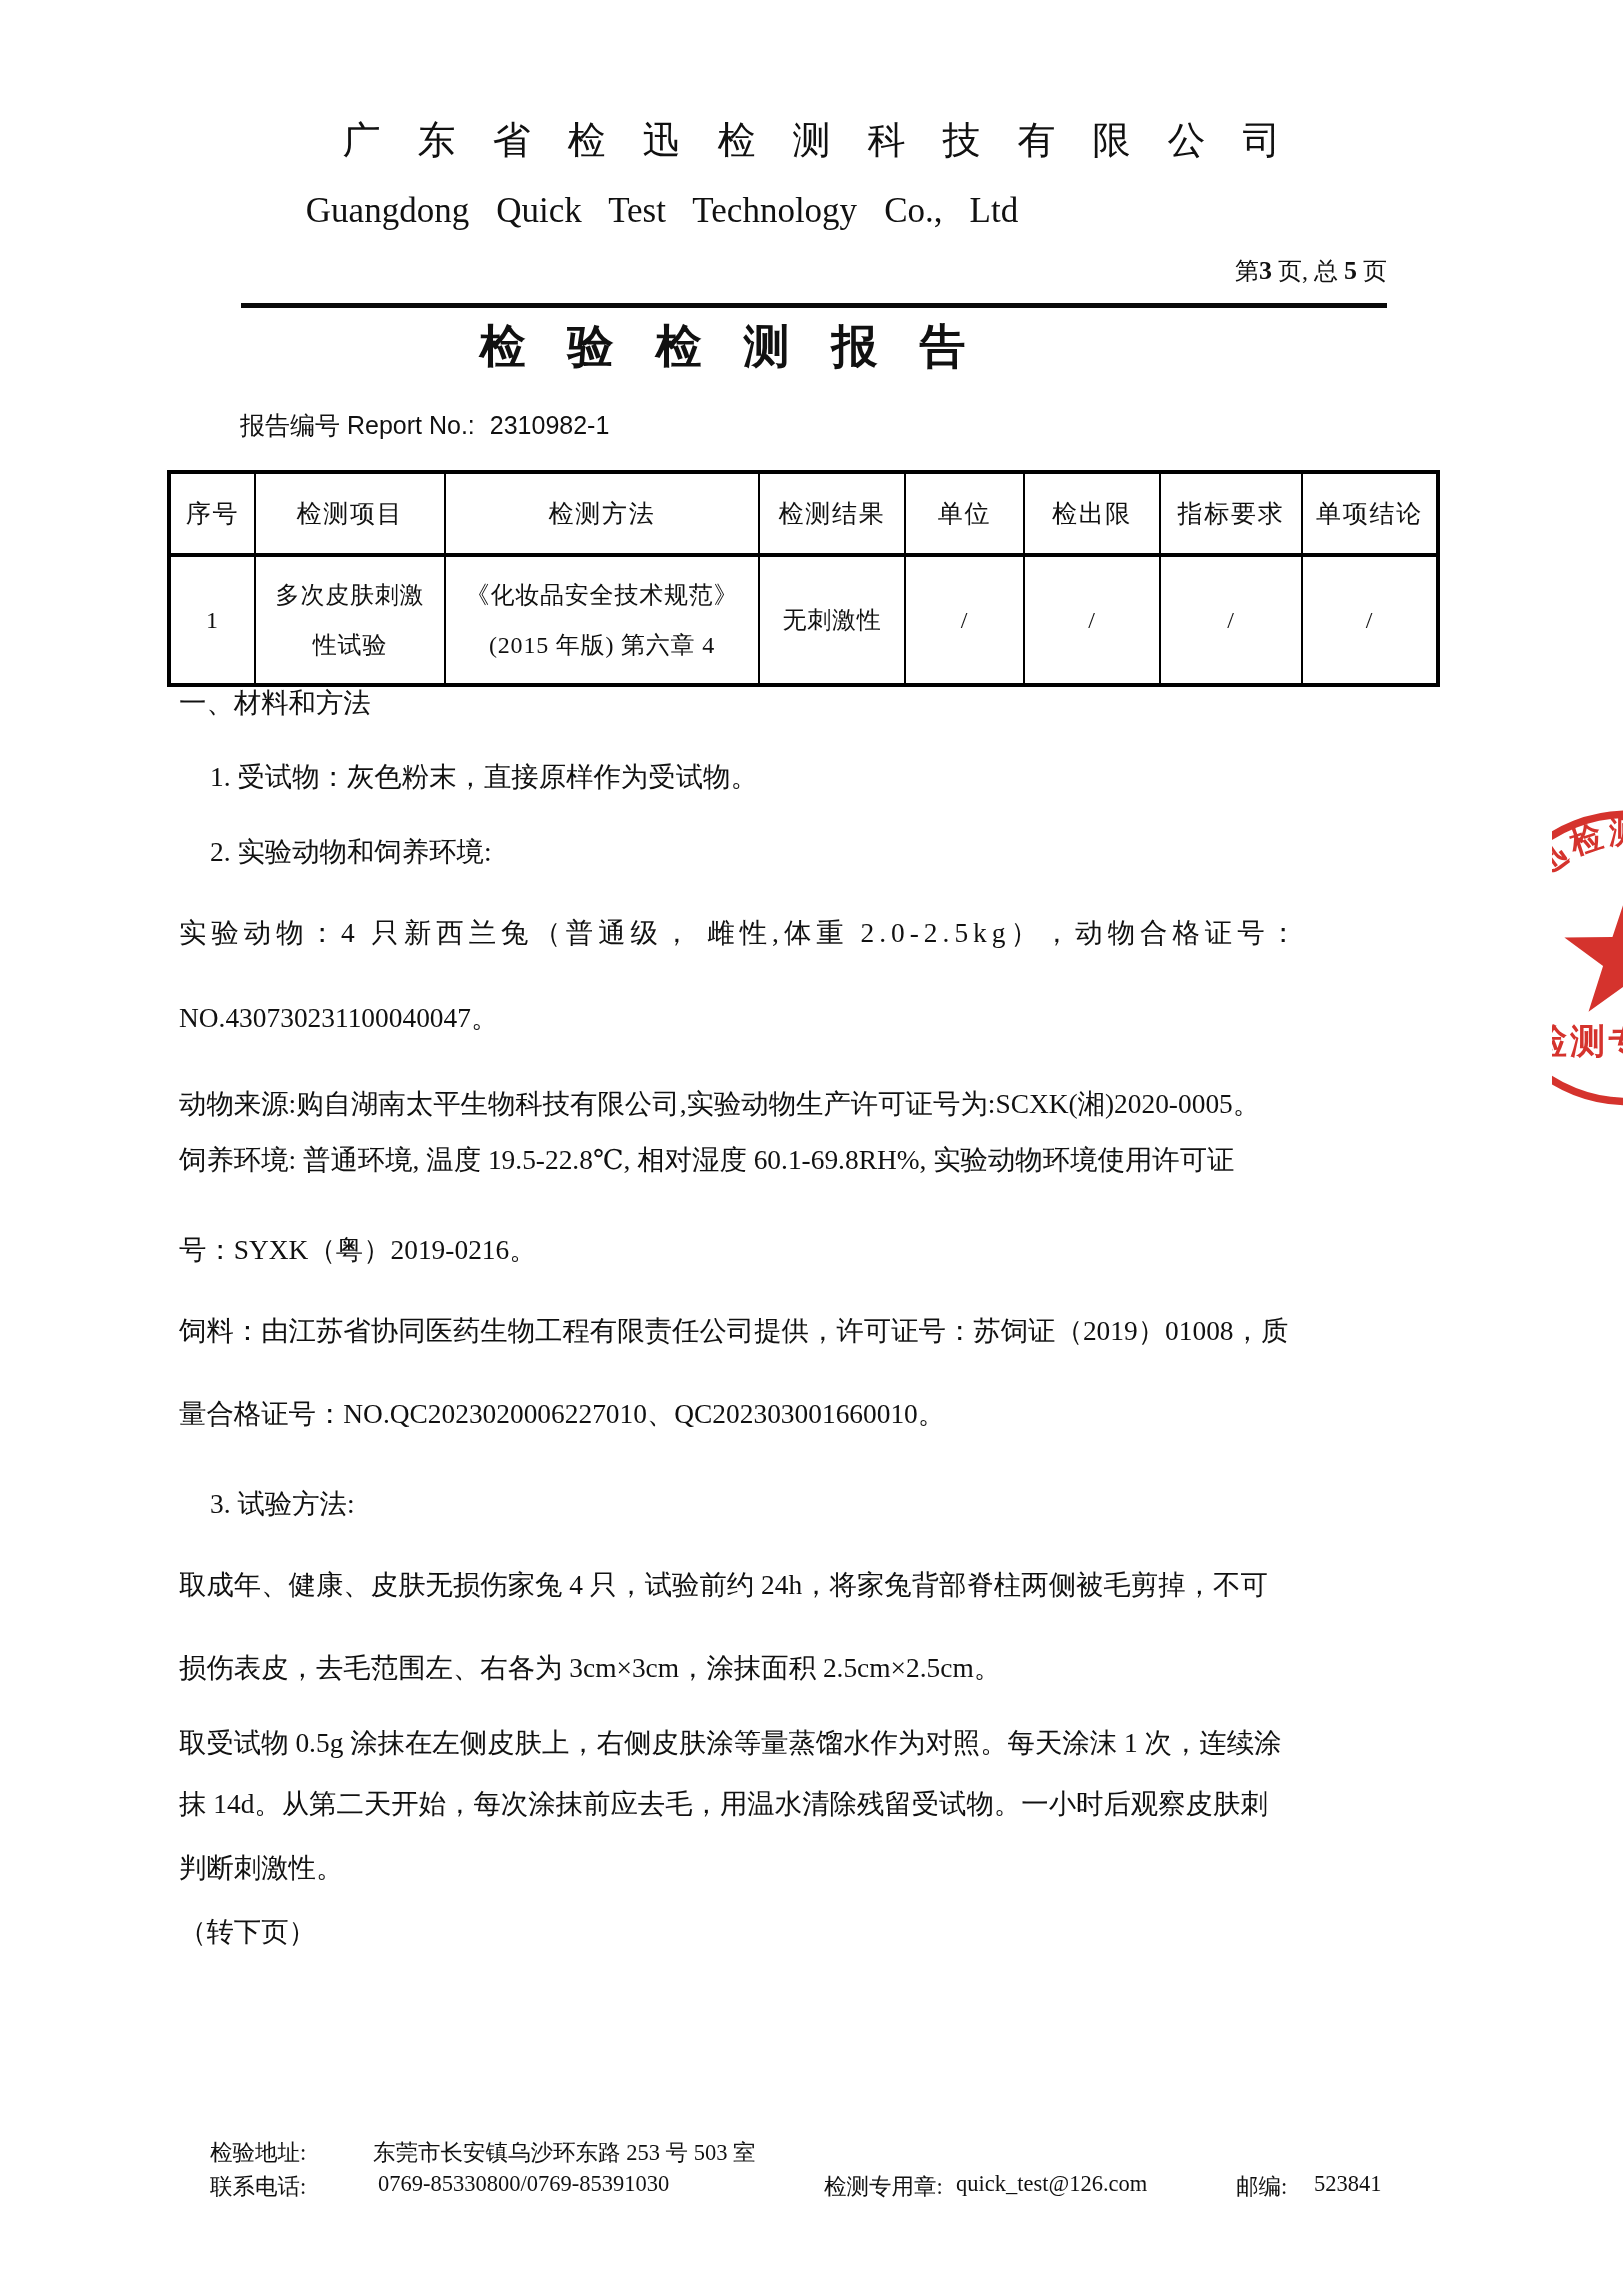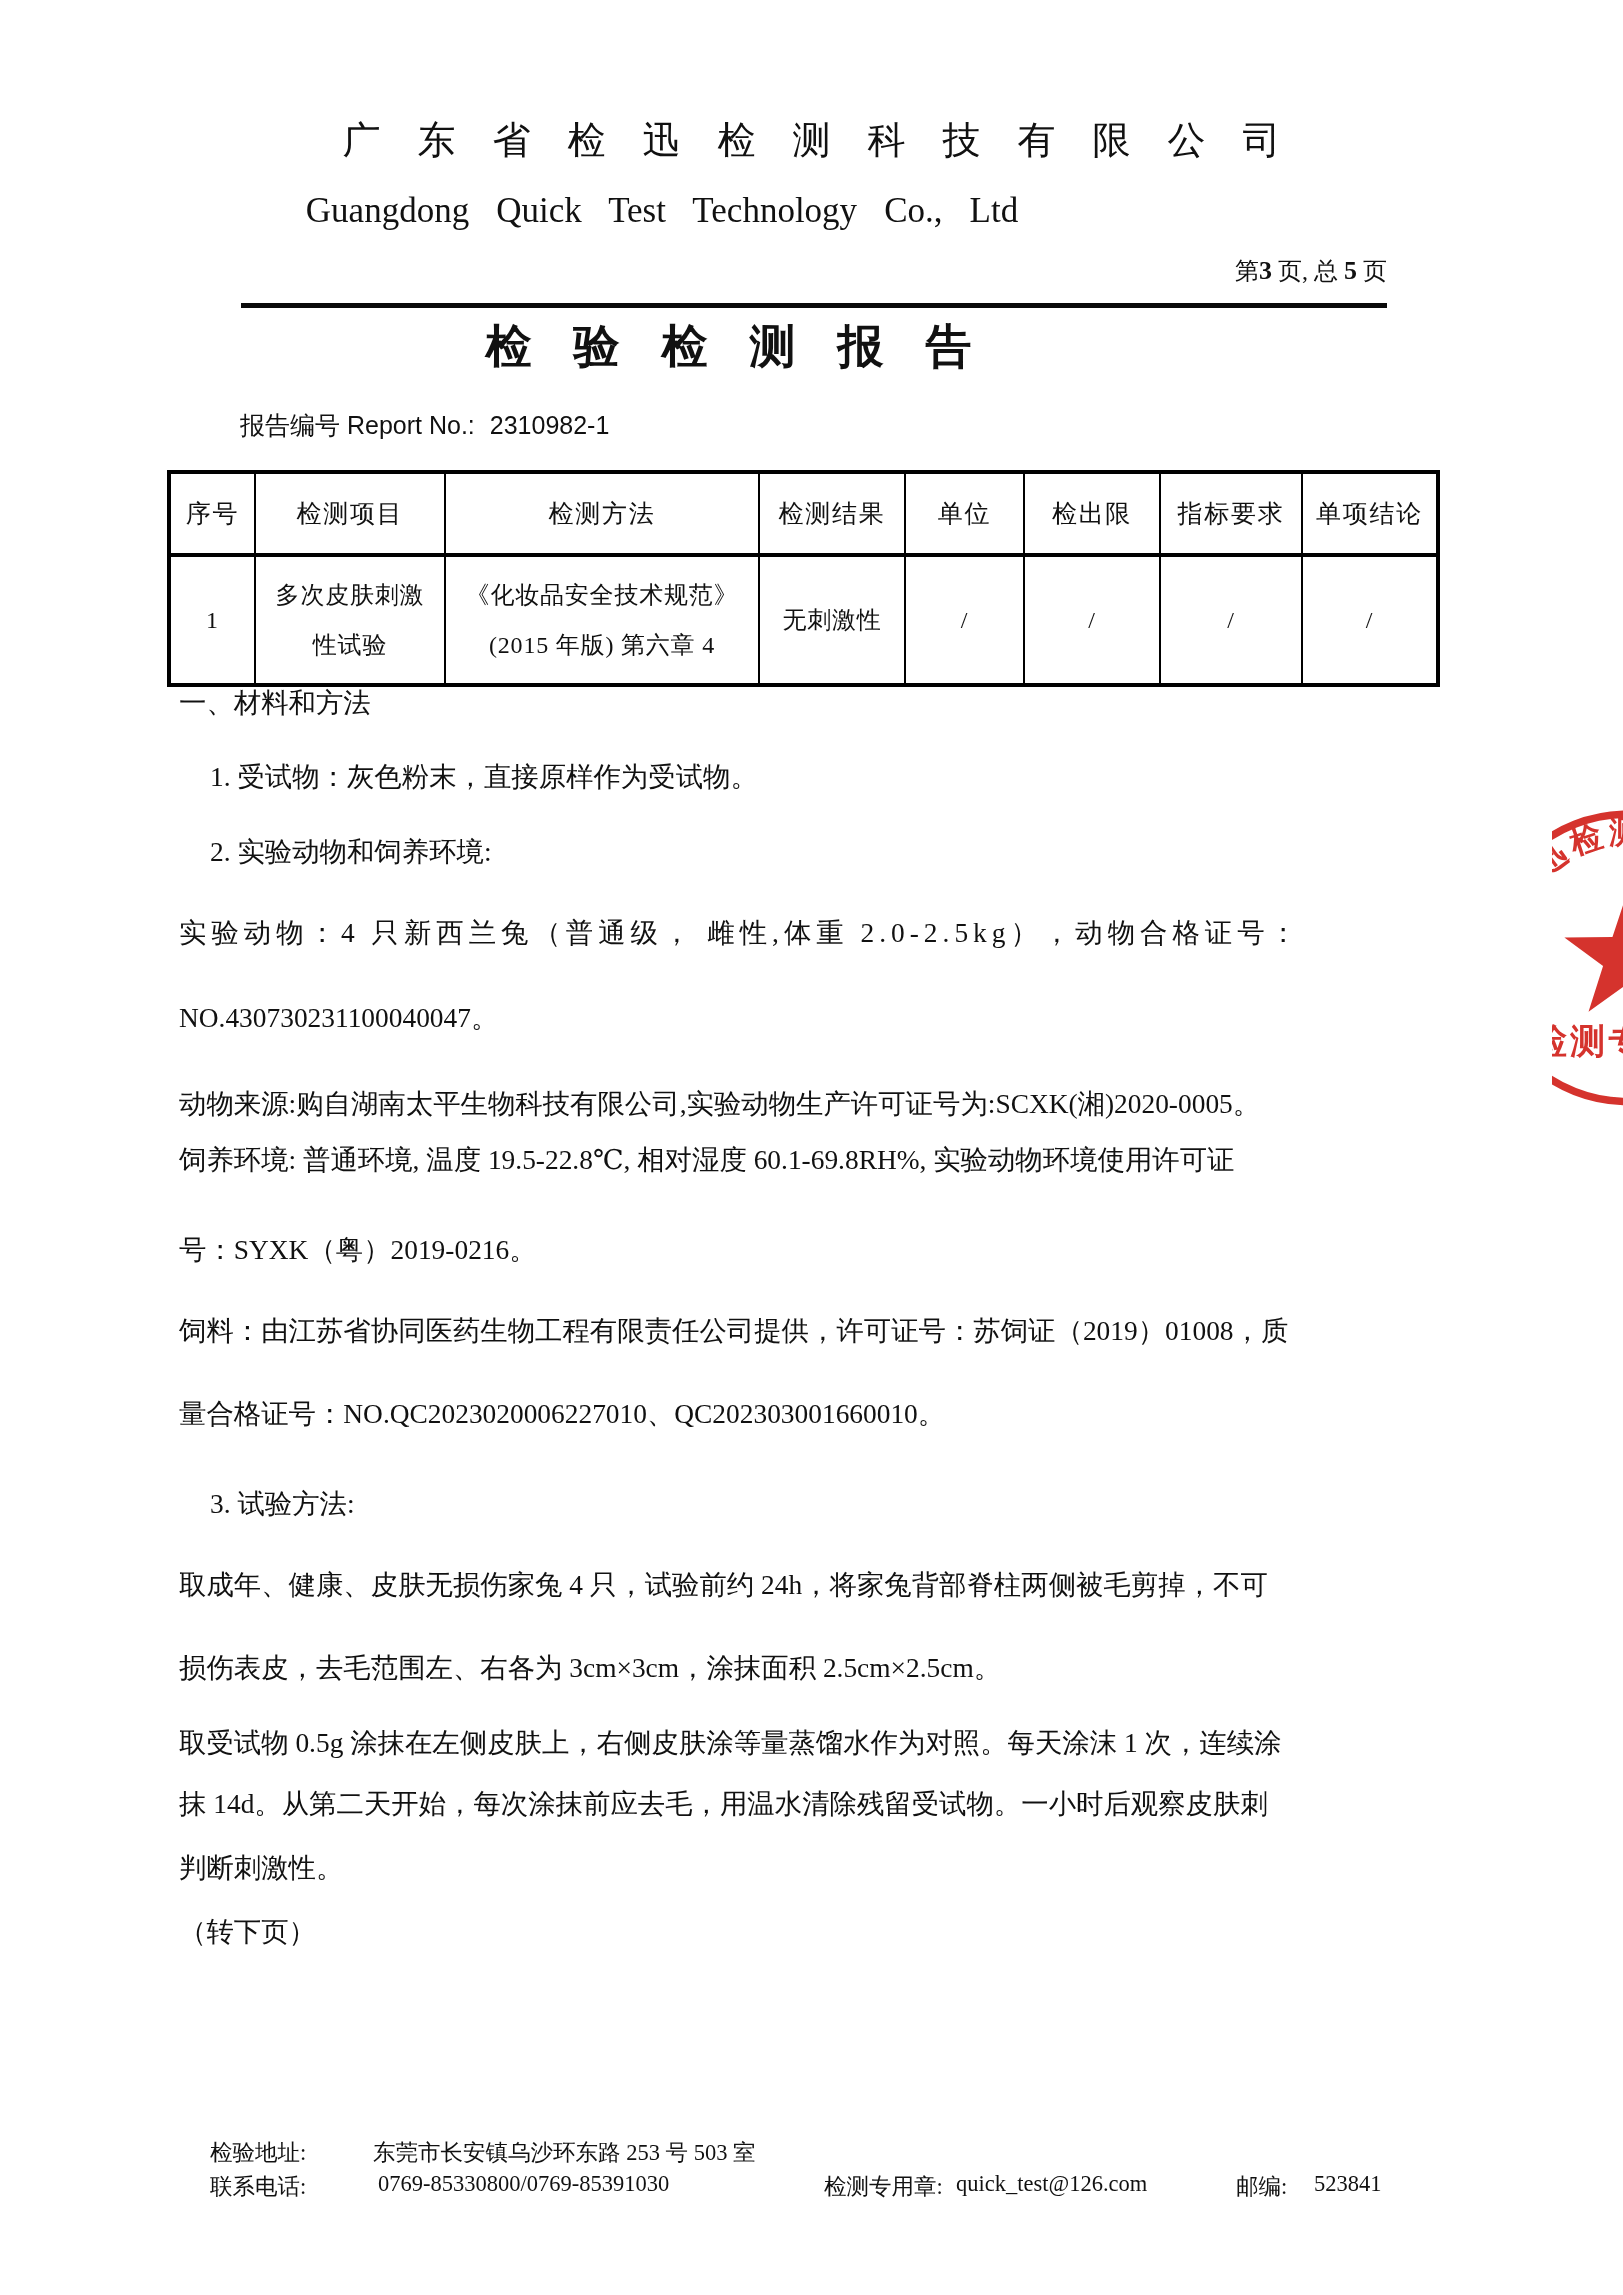--- a/index.html
+++ b/index.html
@@ -24,21 +24,20 @@
     font-size:24px;white-space:nowrap;
   }
   .page-info b{font-size:26px;}
   .head-rule{
     top:303px;left:241px;width:1146px;height:5px;background:#0a0a0a;
   }
   .doc-title{
     top:316px;left:0;width:1445px;text-align:center;
     font-size:46px;font-weight:bold;letter-spacing:42px;text-indent:42px;
     white-space:nowrap;
-    margin-left:6px;
   }
   .report-no{
     top:409px;left:240px;font-size:25px;
     font-family:"Liberation Sans","DejaVu Sans",sans-serif;
     white-space:nowrap;
   }
   .report-no .val{margin-left:15px;}
   
   table.result{
     position:absolute;left:167px;top:470px;

